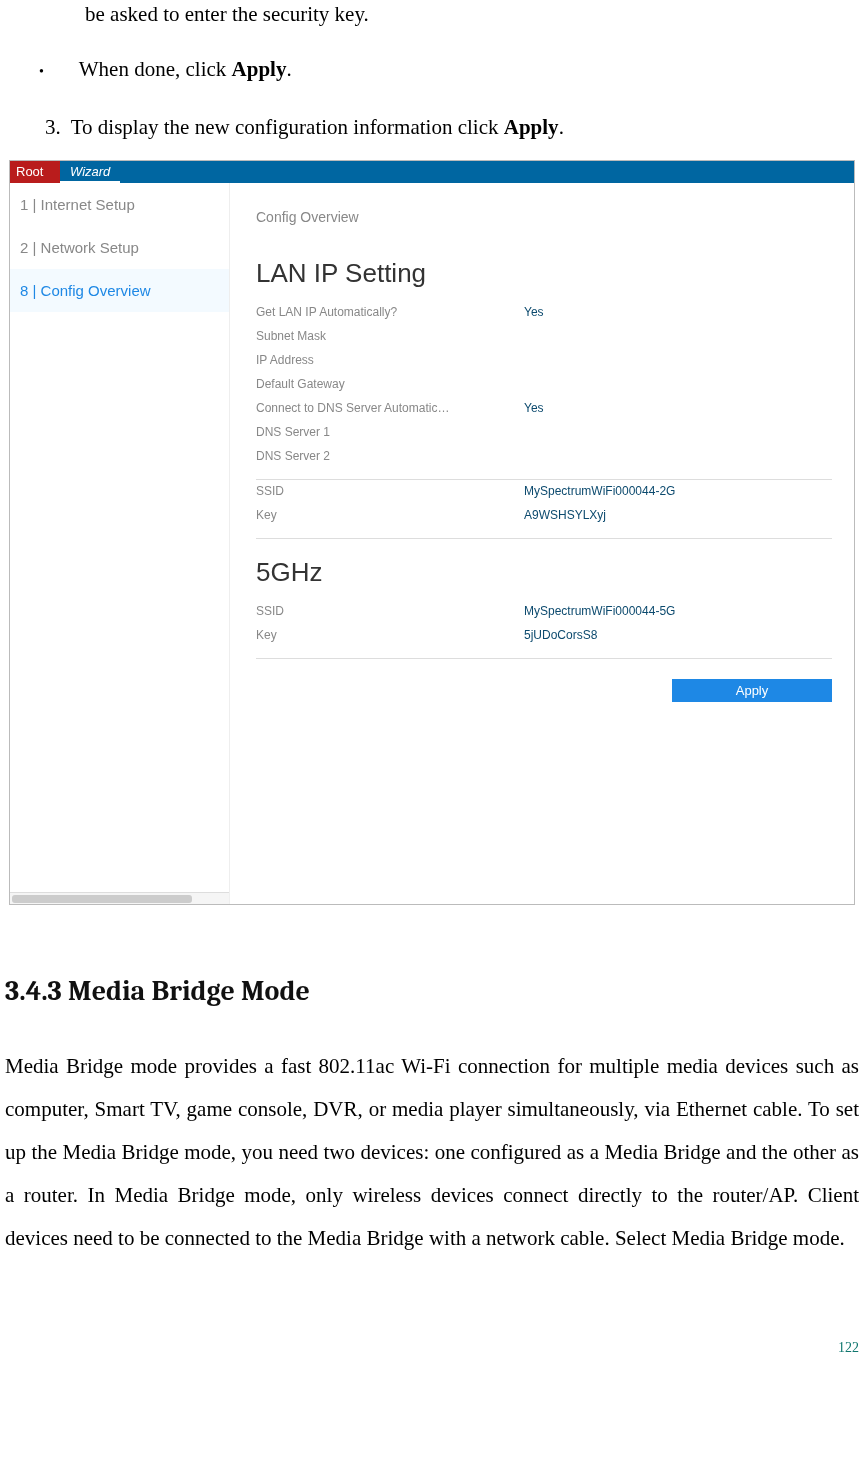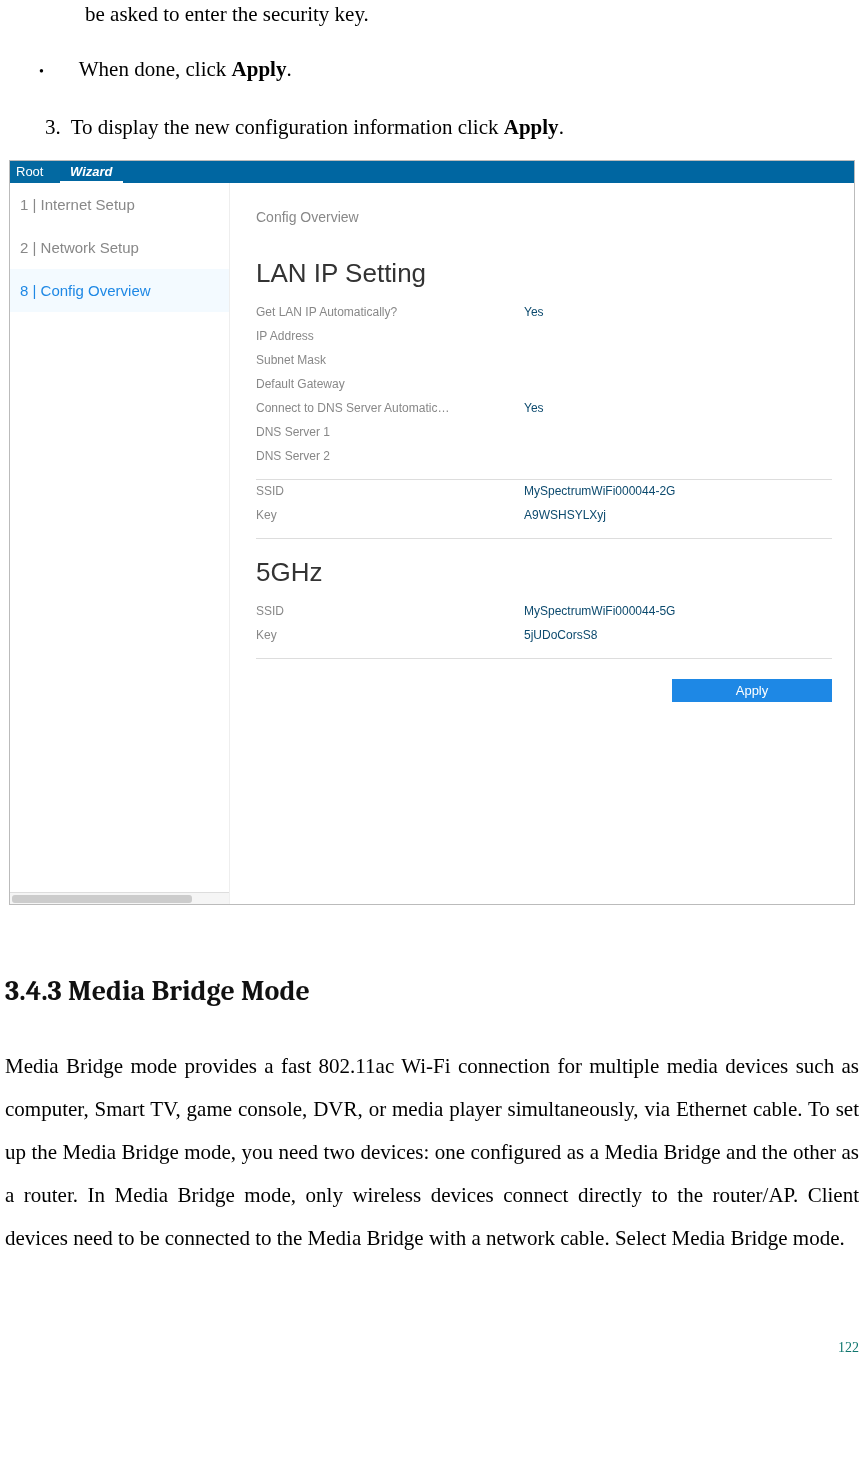--- a/index.html
+++ b/index.html
@@ -30,30 +30,30 @@
       overflow: hidden;
     }
     .ss-header {
       display: flex;
       align-items: stretch;
       height: 22px;
       font-size: 13px;
     }
     .ss-root {
       width: 50px;
-      background: #0369a1;
+      background: #b91c1c;
       color: #fff;
       padding: 3px 6px 2px 6px;
     }
     .ss-wizard {
       background: #0066a1;
       color: #fff;
       padding: 3px 10px 2px 10px;
       font-style: italic;
-      font-weight: bold;
+      font-weight: normal;
       border-bottom: 2px solid #fff;
     }
     .ss-header-rest {
       flex: 1;
       background: #0066a1;
     }
     .ss-body {
       display: flex;
       height: calc(100% - 22px);
     }
@@ -190,25 +190,25 @@
       </div>
       <div class="ss-main">
         <div class="ss-breadcrumb">Config Overview</div>
         <div id="sections">
             <div class="ss-section-title">LAN IP Setting</div>
             <div class="ss-row">
               <div class="ss-label">Get LAN IP Automatically?</div>
               <div class="ss-value">Yes</div>
             </div>
             <div class="ss-row">
+              <div class="ss-label">Subnet Mask</div>
+              <div class="ss-value"></div>
+            </div>
+            <div class="ss-row">
               <div class="ss-label">IP Address</div>
-              <div class="ss-value"></div>
-            </div>
-            <div class="ss-row">
-              <div class="ss-label">Subnet Mask</div>
               <div class="ss-value"></div>
             </div>
             <div class="ss-row">
               <div class="ss-label">Default Gateway</div>
               <div class="ss-value"></div>
             </div>
             <div class="ss-row">
               <div class="ss-label">Connect to DNS Server Automatic…</div>
               <div class="ss-value">Yes</div>
             </div>

